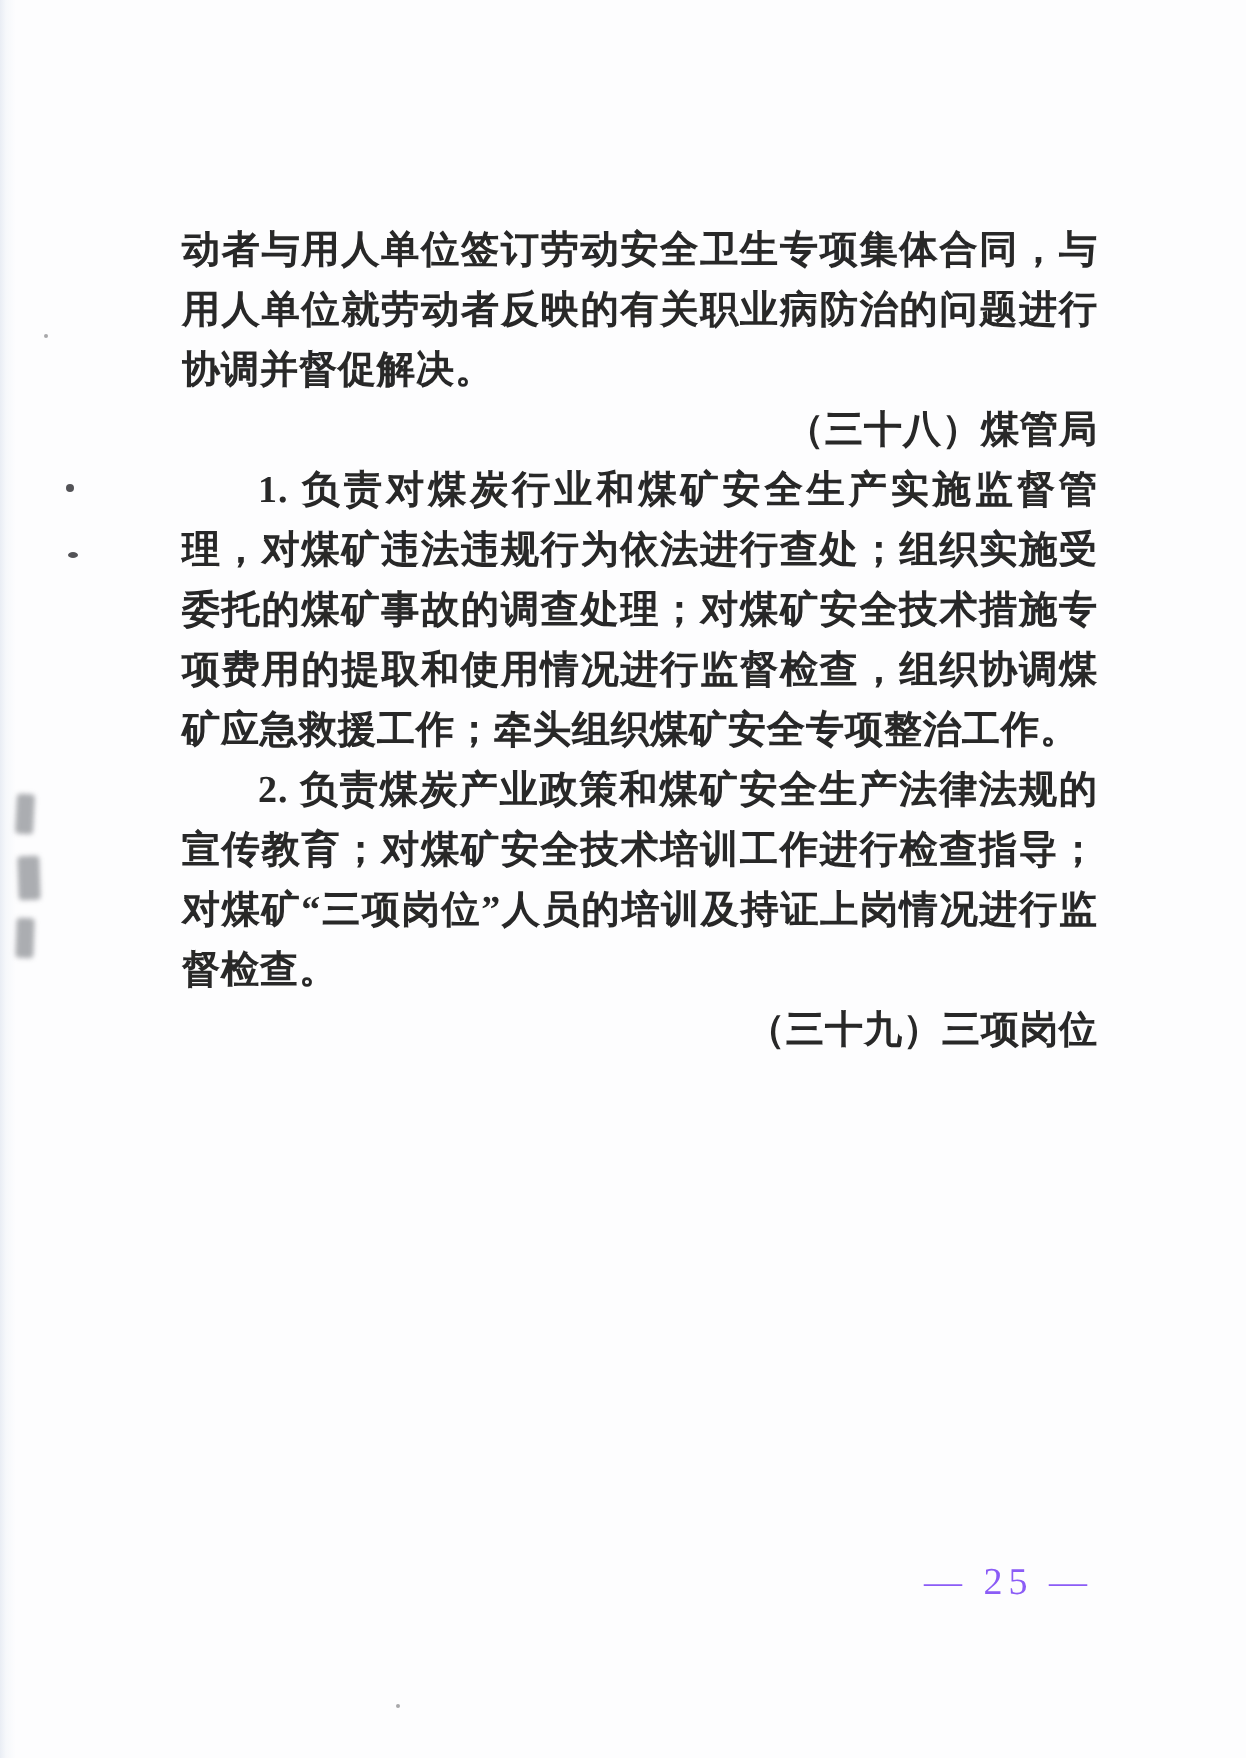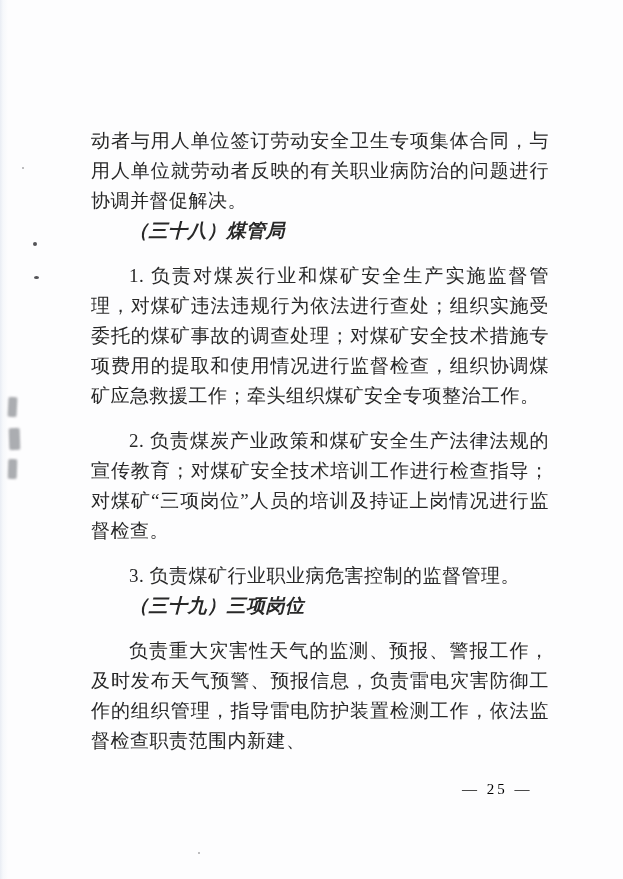--- a/index.html
+++ b/index.html
@@ -30,39 +30,37 @@
     margin: 0;
     font-size: 19px;
     line-height: 30px;
     text-align: justify;
     text-justify: inter-character;
     letter-spacing: 0.5px;
     word-break: break-all;
   }
   .para {
     text-indent: 2em;
-    font-weight: normal;
-    margin-top: 15px;
+    font-weight: bold;
   }
   .para.no-indent {
     text-indent: 0;
   }
   .heading {
     font-weight: bold;
     text-indent: 2em;
-    text-align: left;
-    font-style: italic;
+    text-align: right;
   }
   .page-number {
     position: absolute;
     left: 462px;
     top: 781px;
-    font-size: 15px;
+    font-size: 19px;
     letter-spacing: 3px;
-    color: #000000;
+    color: #8b5cf6;
     white-space: nowrap;
   }
   
   .artifact {
     position: absolute;
     pointer-events: none;
   }
   .smudge {
     width: 9px;
     background: rgba(70, 75, 85, 0.45);
@@ -84,23 +82,21 @@
 </head>
 <body>
 
 <div class="sheet"></div>
 
 <div class="text-col">
   <p class="para no-indent">动者与用人单位签订劳动安全卫生专项集体合同，与用人单位就劳动者反映的有关职业病防治的问题进行协调并督促解决。</p>
   <p class="heading">（三十八）煤管局</p>
   <p class="para">1. 负责对煤炭行业和煤矿安全生产实施监督管理，对煤矿违法违规行为依法进行查处；组织实施受委托的煤矿事故的调查处理；对煤矿安全技术措施专项费用的提取和使用情况进行监督检查，组织协调煤矿应急救援工作；牵头组织煤矿安全专项整治工作。</p>
   <p class="para">2. 负责煤炭产业政策和煤矿安全生产法律法规的宣传教育；对煤矿安全技术培训工作进行检查指导；对煤矿“三项岗位”人员的培训及持证上岗情况进行监督检查。</p>
-  <p class="para">3. 负责煤矿行业职业病危害控制的监督管理。</p>
   <p class="heading">（三十九）三项岗位</p>
-  <p class="para">负责重大灾害性天气的监测、预报、警报工作，及时发布天气预警、预报信息，负责雷电灾害防御工作的组织管理，指导雷电防护装置检测工作，依法监督检查职责范围内新建、</p>
 </div>
 
 <div class="page-number">— 25 —</div>
 
 <div class="artifact smudge smudge-1"></div>
 <div class="artifact smudge smudge-2"></div>
 <div class="artifact smudge smudge-3"></div>
 <div class="artifact speck speck-1"></div>
 <div class="artifact speck speck-2"></div>
 <div class="artifact speck speck-3"></div>

